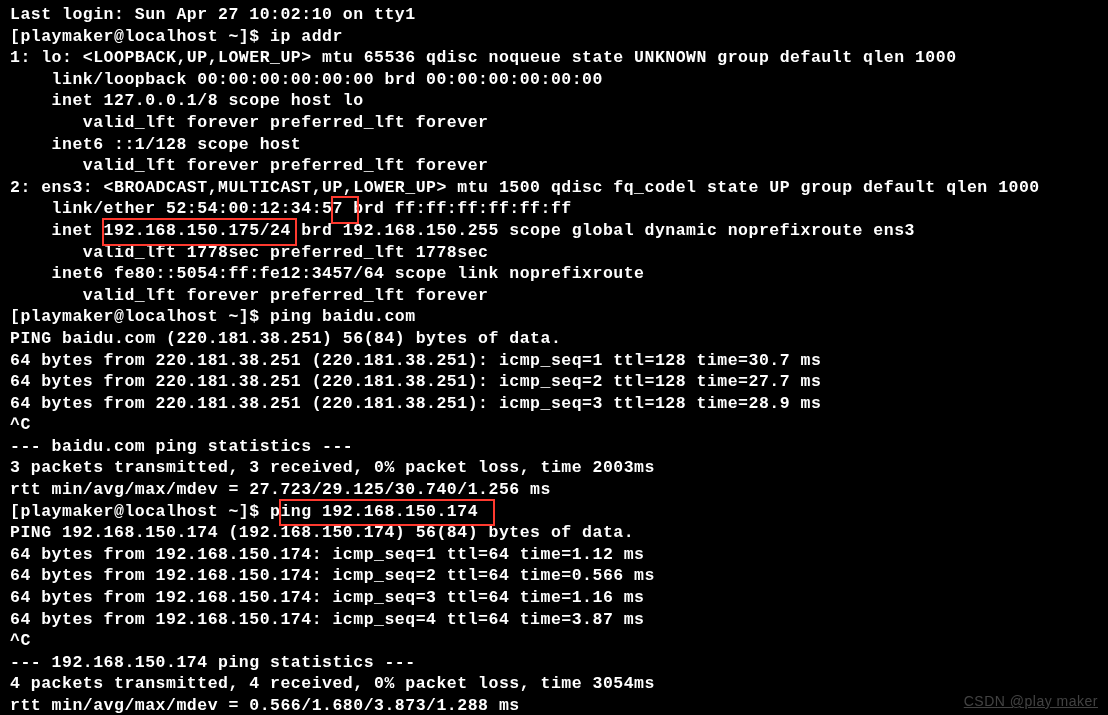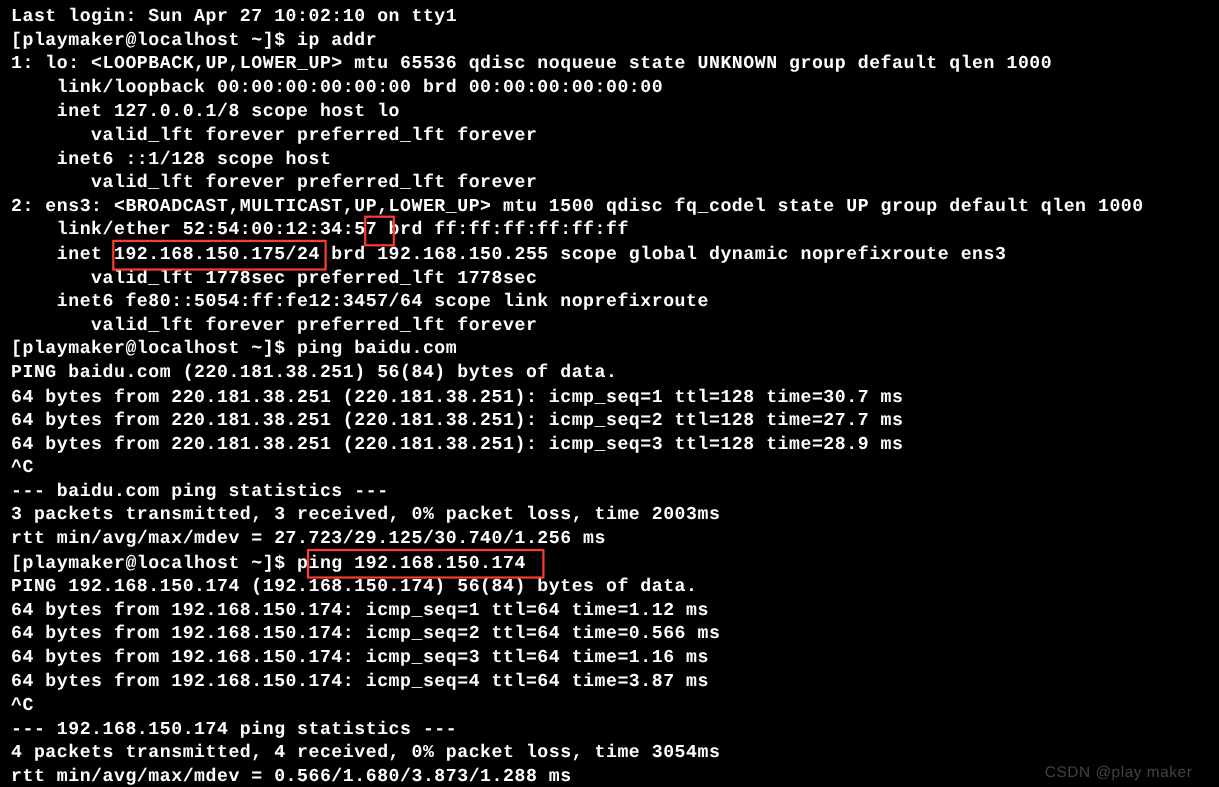--- a/index.html
+++ b/index.html
@@ -23,26 +23,27 @@
   .line{display:block;position:relative;}
   
   .hl{
     position:absolute;
     border:2px solid #ff3a2f;
     pointer-events:none;
     z-index:5;
   }
   .watermark{
     position:absolute;
-    right:24px;bottom:6px;
+    right:10px;bottom:6px;
     font-family:sans-serif;
     font-size:14px;
     color:rgba(190,190,190,0.35);
     letter-spacing:0.5px;
     user-select:none;
+    text-decoration:underline;
   }
 </style>
 </head>
 <body>
 
 <pre class="terminal" id="term"><span class="line" id="L0">Last login: Sun Apr 27 10:02:10 on tty1</span><span class="line" id="L1">[playmaker@localhost ~]$ ip addr</span><span class="line" id="L2">1: lo: &lt;LOOPBACK,UP,LOWER_UP&gt; mtu 65536 qdisc noqueue state UNKNOWN group default qlen 1000</span><span class="line" id="L3">    link/loopback 00:00:00:00:00:00 brd 00:00:00:00:00:00</span><span class="line" id="L4">    inet 127.0.0.1/8 scope host lo</span><span class="line" id="L5">       valid_lft forever preferred_lft forever</span><span class="line" id="L6">    inet6 ::1/128 scope host</span><span class="line" id="L7">       valid_lft forever preferred_lft forever</span><span class="line" id="L8">2: ens3: &lt;BROADCAST,MULTICAST,UP,LOWER_UP&gt; mtu 1500 qdisc fq_codel state UP group default qlen 1000</span><span class="line" id="L9">    link/ether 52:54:00:12:34:57 brd ff:ff:ff:ff:ff:ff</span><span class="line" id="L10">    inet 192.168.150.175/24 brd 192.168.150.255 scope global dynamic noprefixroute ens3</span><span class="line" id="L11">       valid_lft 1778sec preferred_lft 1778sec</span><span class="line" id="L12">    inet6 fe80::5054:ff:fe12:3457/64 scope link noprefixroute</span><span class="line" id="L13">       valid_lft forever preferred_lft forever</span><span class="line" id="L14">[playmaker@localhost ~]$ ping baidu.com</span><span class="line" id="L15">PING baidu.com (220.181.38.251) 56(84) bytes of data.</span><span class="line" id="L16">64 bytes from 220.181.38.251 (220.181.38.251): icmp_seq=1 ttl=128 time=30.7 ms</span><span class="line" id="L17">64 bytes from 220.181.38.251 (220.181.38.251): icmp_seq=2 ttl=128 time=27.7 ms</span><span class="line" id="L18">64 bytes from 220.181.38.251 (220.181.38.251): icmp_seq=3 ttl=128 time=28.9 ms</span><span class="line" id="L19">^C</span><span class="line" id="L20">--- baidu.com ping statistics ---</span><span class="line" id="L21">3 packets transmitted, 3 received, 0% packet loss, time 2003ms</span><span class="line" id="L22">rtt min/avg/max/mdev = 27.723/29.125/30.740/1.256 ms</span><span class="line" id="L23">[playmaker@localhost ~]$ ping 192.168.150.174</span><span class="line" id="L24">PING 192.168.150.174 (192.168.150.174) 56(84) bytes of data.</span><span class="line" id="L25">64 bytes from 192.168.150.174: icmp_seq=1 ttl=64 time=1.12 ms</span><span class="line" id="L26">64 bytes from 192.168.150.174: icmp_seq=2 ttl=64 time=0.566 ms</span><span class="line" id="L27">64 bytes from 192.168.150.174: icmp_seq=3 ttl=64 time=1.16 ms</span><span class="line" id="L28">64 bytes from 192.168.150.174: icmp_seq=4 ttl=64 time=3.87 ms</span><span class="line" id="L29">^C</span><span class="line" id="L30">--- 192.168.150.174 ping statistics ---</span><span class="line" id="L31">4 packets transmitted, 4 received, 0% packet loss, time 3054ms</span><span class="line" id="L32">rtt min/avg/max/mdev = 0.566/1.680/3.873/1.288 ms</span></pre>
 
 <div id="highlights"></div>
 
 <div class="watermark">CSDN @play maker</div>

